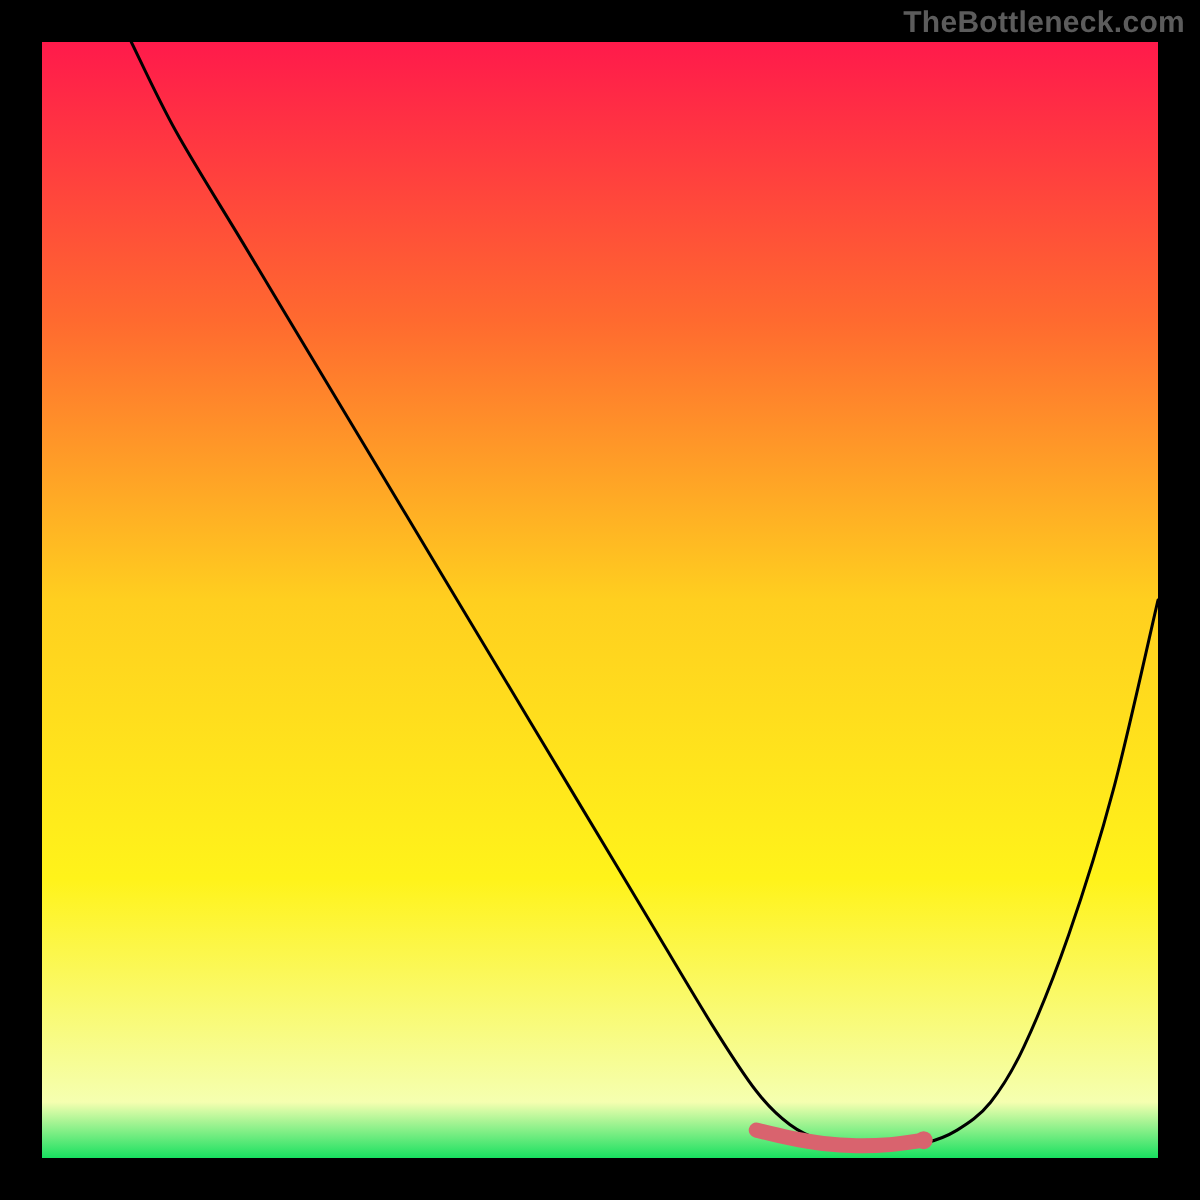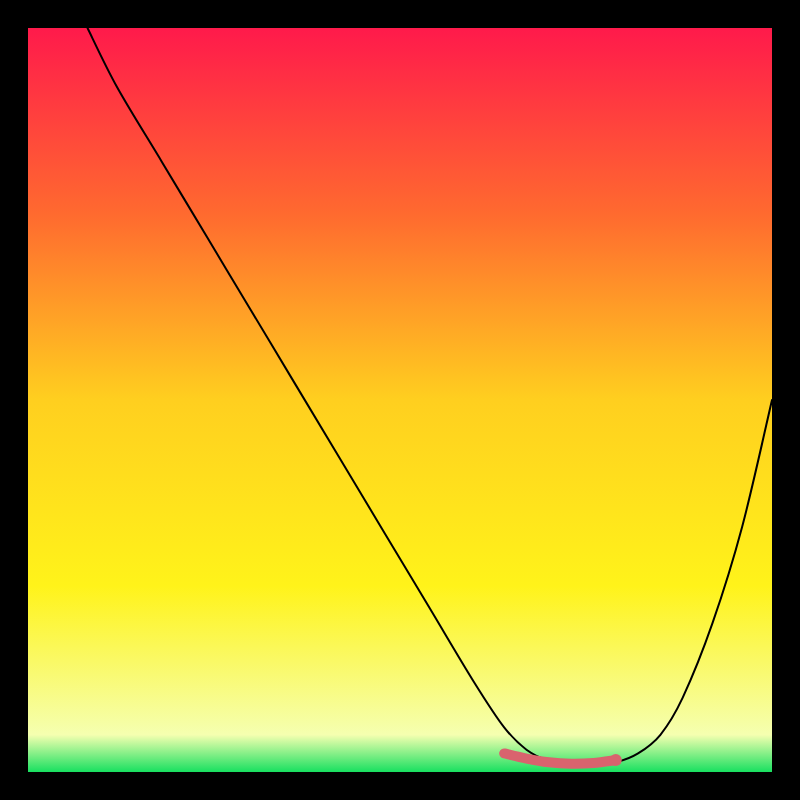--- a/index.html
+++ b/index.html
@@ -47,20 +47,21 @@
     left: 0;
     top: 0;
     width: 744px;
     height: 744px;
   }
 </style>
 </head>
 <body>
 <div class="page">
 
+  <div class="watermark">TheBottleneck.com</div>
 
   <div class="plot-wrap">
     <svg class="gradient-rect" viewBox="0 0 744 744" preserveAspectRatio="none">
       <defs>
         <linearGradient id="bg-grad" x1="0" y1="0" x2="0" y2="1">
           <stop id="gs0" offset="0%" stop-color="#ff1a4b"></stop>
           <stop id="gs1" offset="25%" stop-color="#ff6a2f"></stop>
           <stop id="gs2" offset="50%" stop-color="#ffcf1f"></stop>
           <stop id="gs3" offset="75%" stop-color="#fff31a"></stop>
           <stop id="gs4" offset="95%" stop-color="#f5ffb0"></stop>

